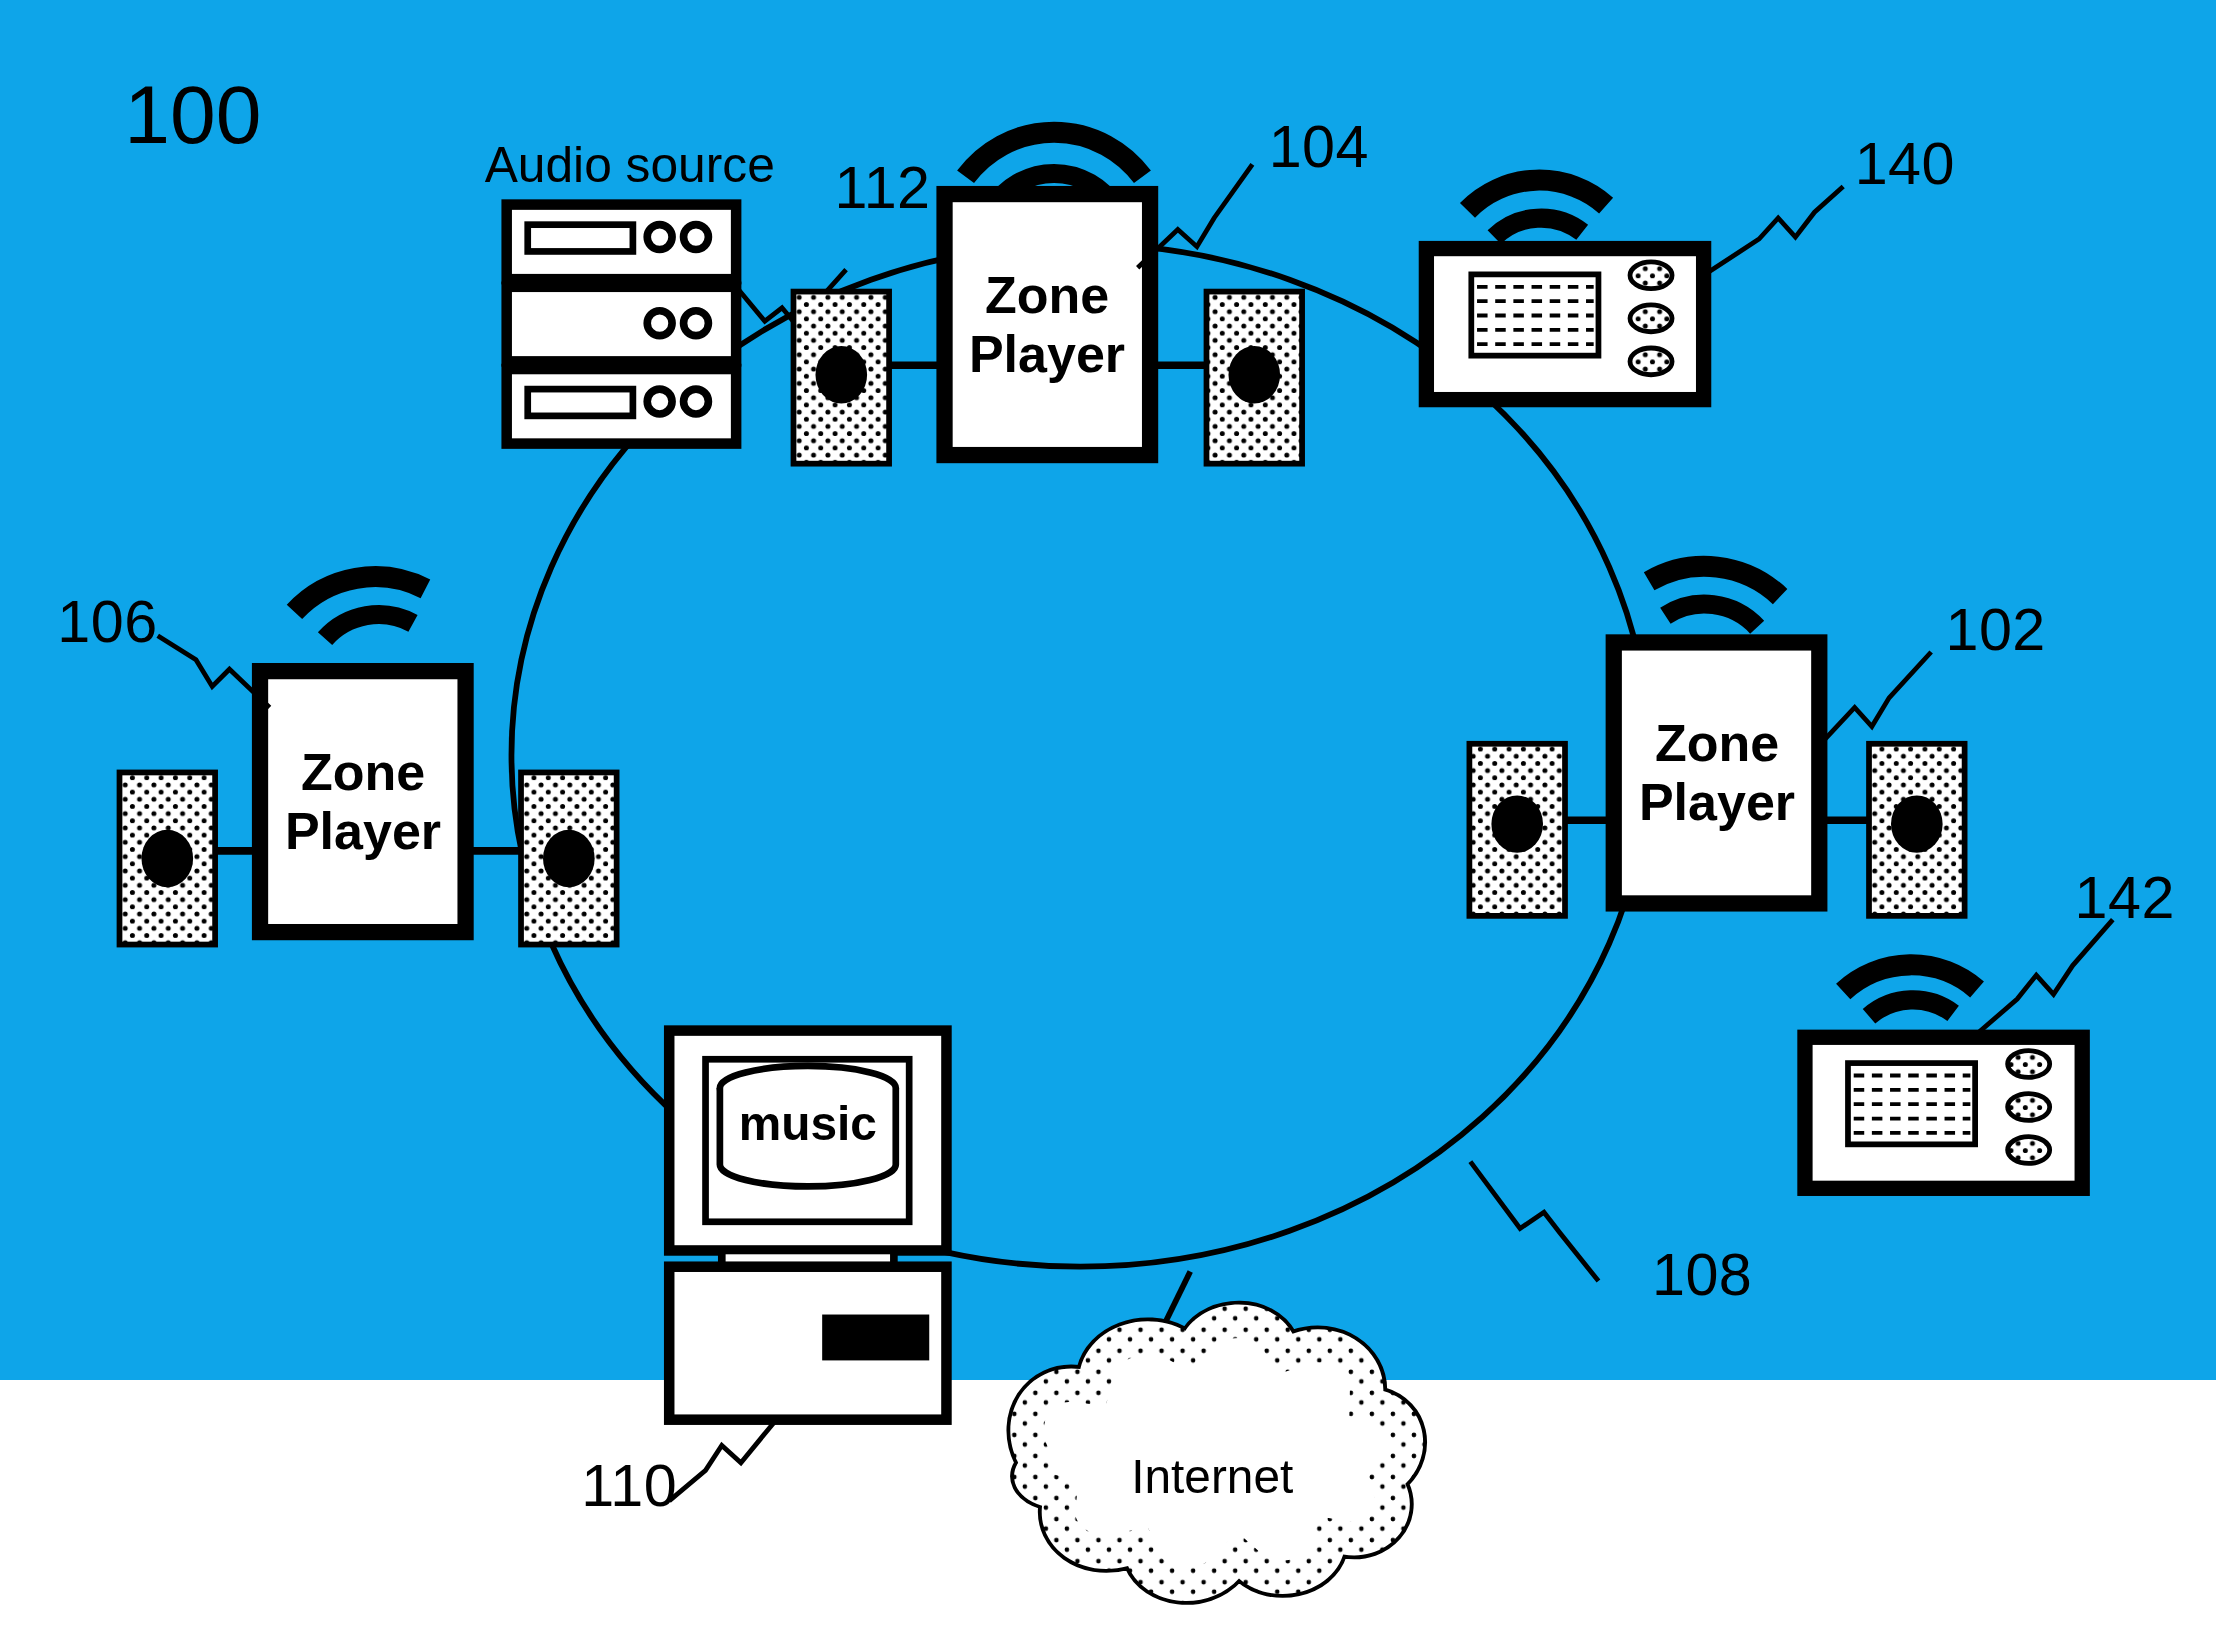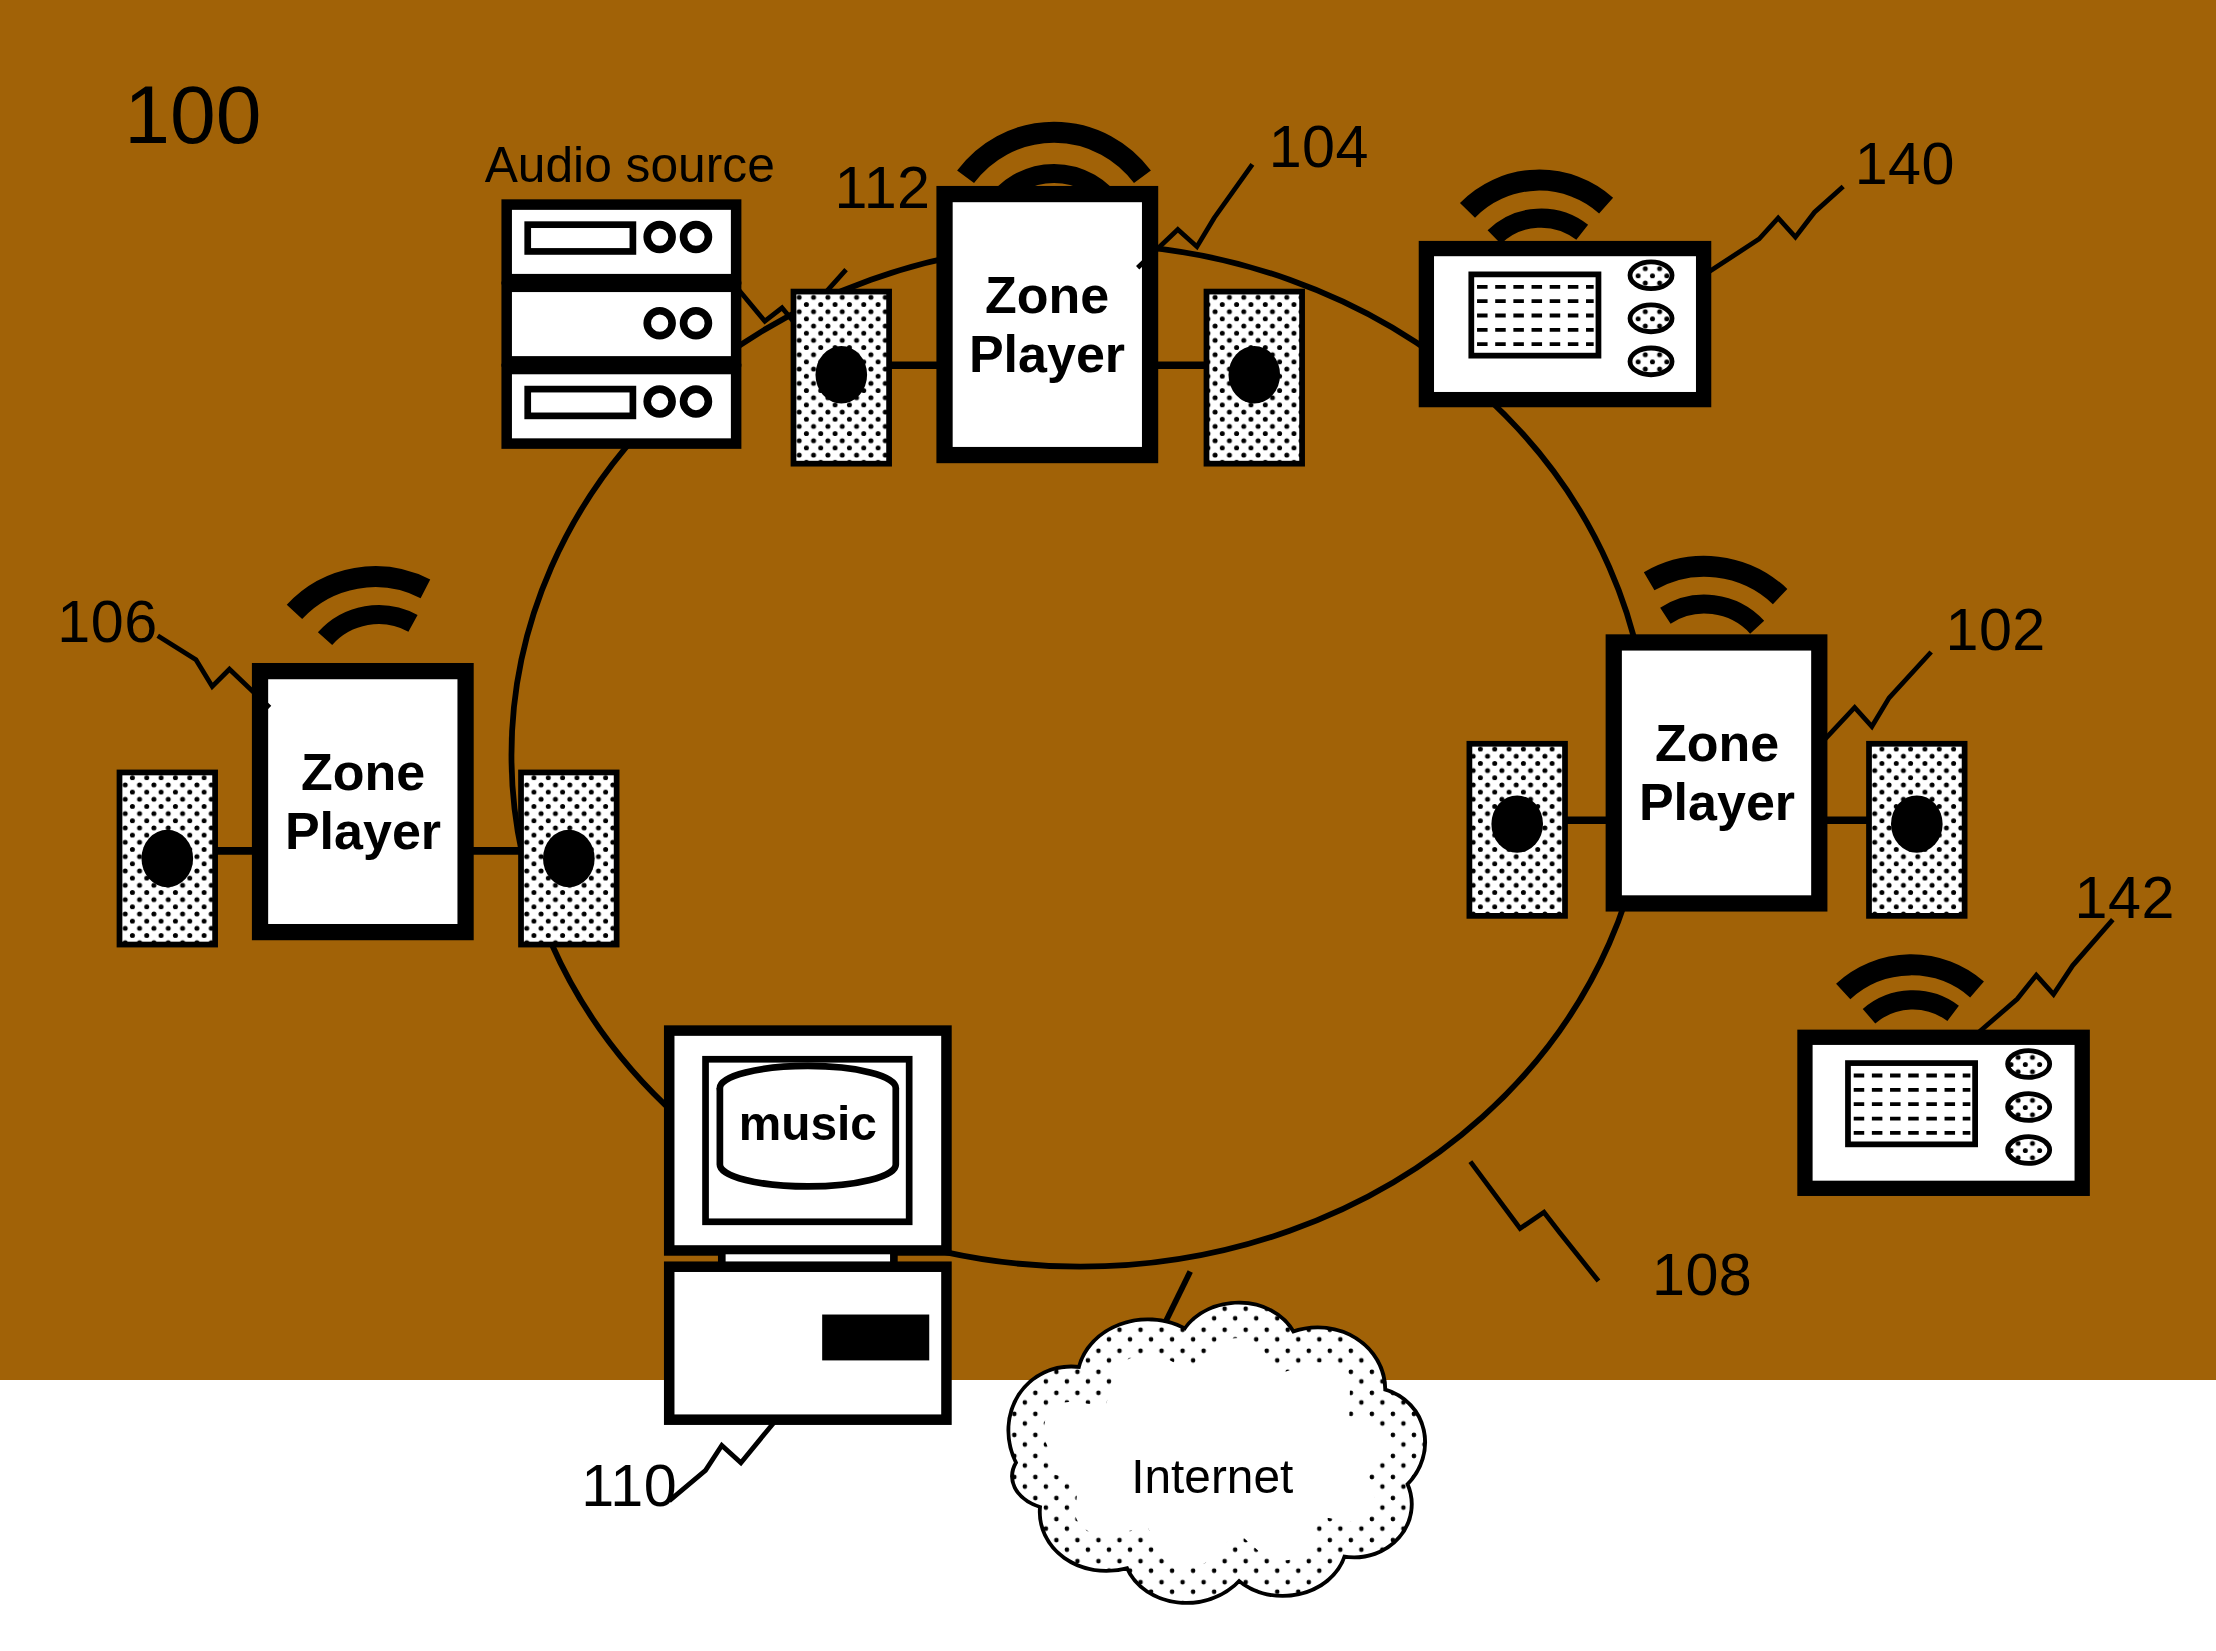--- a/index.html
+++ b/index.html
@@ -11,21 +11,21 @@
     width: 2217px;
     height: 1652px;
     font-family: "Liberation Sans", sans-serif;
     color: #000000;
     overflow: hidden;
   }
   #stage {
     position: relative;
     width: 2217px;
     height: 1380px;
-    background: #a16207;
+    background: #0ea5e9;
   }
   #diagram-svg {
     position: absolute;
     left: 0;
     top: 0;
     width: 2217px;
     height: 1652px;
   }
   .ref-num {
     font-size: 62px;

